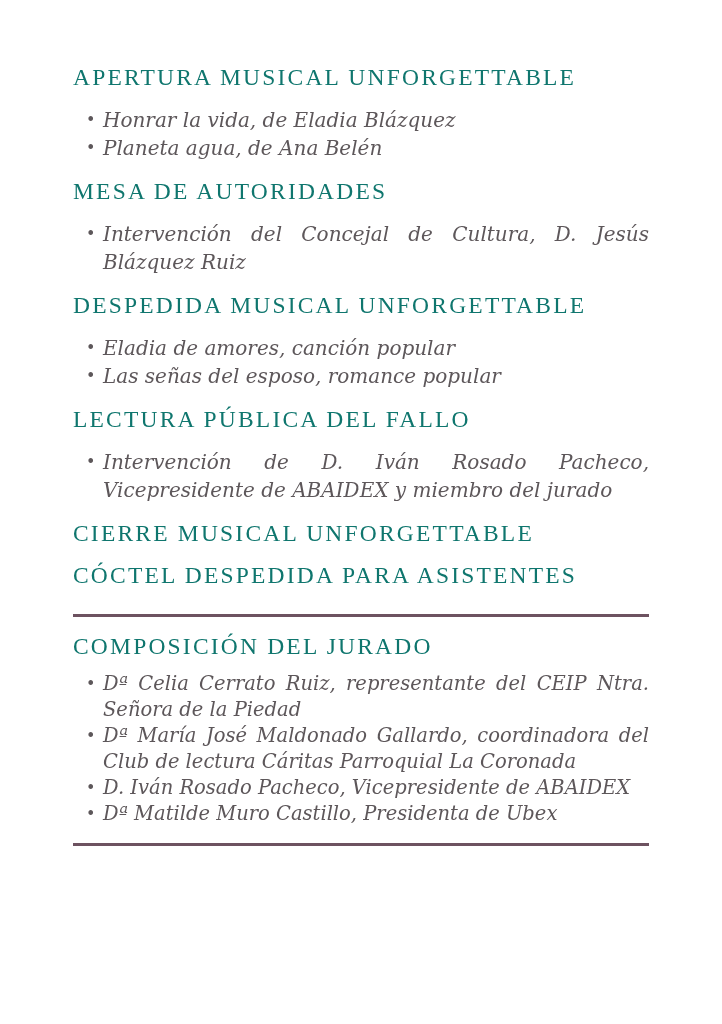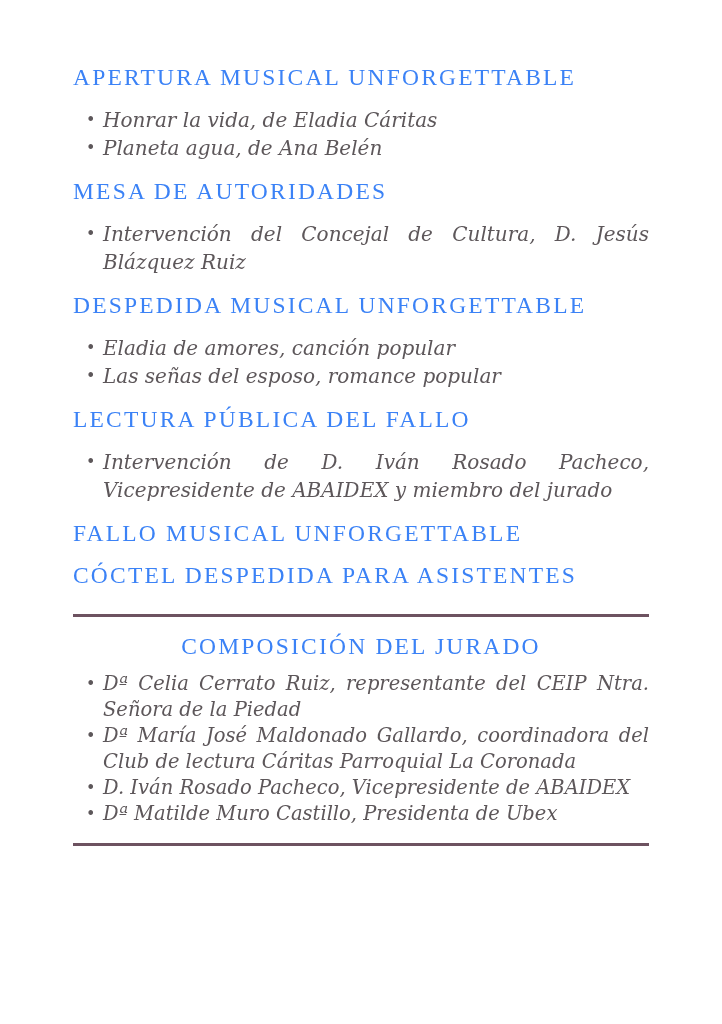--- a/index.html
+++ b/index.html
@@ -12,21 +12,21 @@
     padding: 64px 73px 0 73px;
     font-family: "DejaVu Serif", serif;
     overflow: hidden;
   }
   h2.section-title {
     font-family: "Liberation Serif", serif;
     font-weight: normal;
     font-size: 23.5px;
     line-height: 26px;
     letter-spacing: 2.2px;
-    color: #3b82f6;
+    color: #0f766e;
     margin: 0 0 16px 0;
   }
   ul.items {
     list-style: none;
     margin: 0 0 16px 0;
     padding: 0;
   }
   ul.items li {
     position: relative;
     padding-left: 30px;
@@ -46,34 +46,34 @@
     color: #5d575a;
   }
   hr.rule {
     border: none;
     height: 3px;
     background: #6d5260;
     width: 100%;
     margin: 26px 0 16px 0;
   }
   hr.rule-bottom { margin: 14px 0 0 0; }
-  .jury h2.section-title { text-align: center; margin-bottom: 12px; }
+  .jury h2.section-title { margin-bottom: 12px; }
   .jury ul.items li { font-size: 19.5px; line-height: 26px; }
 </style>
 </head>
 <body>
 
 <div class="doc">
 
   <main>
 
     <section>
       <h2 class="section-title">APERTURA MUSICAL UNFORGETTABLE</h2>
       <ul class="items">
-        <li>Honrar la vida, de Eladia Cáritas</li>
+        <li>Honrar la vida, de Eladia Blázquez</li>
         <li>Planeta agua, de Ana Belén</li>
       </ul>
     </section>
 
     <section>
       <h2 class="section-title">MESA DE AUTORIDADES</h2>
       <ul class="items">
         <li>Intervención del Concejal de Cultura, D. Jesús Blázquez Ruiz</li>
       </ul>
     </section>
@@ -87,21 +87,21 @@
     </section>
 
     <section>
       <h2 class="section-title">LECTURA PÚBLICA DEL FALLO</h2>
       <ul class="items">
         <li>Intervención de D. Iván Rosado Pacheco, Vicepresidente de ABAIDEX y miembro del jurado</li>
       </ul>
     </section>
 
     <section>
-      <h2 class="section-title">FALLO MUSICAL UNFORGETTABLE</h2>
+      <h2 class="section-title">CIERRE MUSICAL UNFORGETTABLE</h2>
     </section>
 
     <section>
       <h2 class="section-title">CÓCTEL DESPEDIDA PARA ASISTENTES</h2>
     </section>
 
   </main>
 
   <hr class="rule">
 

